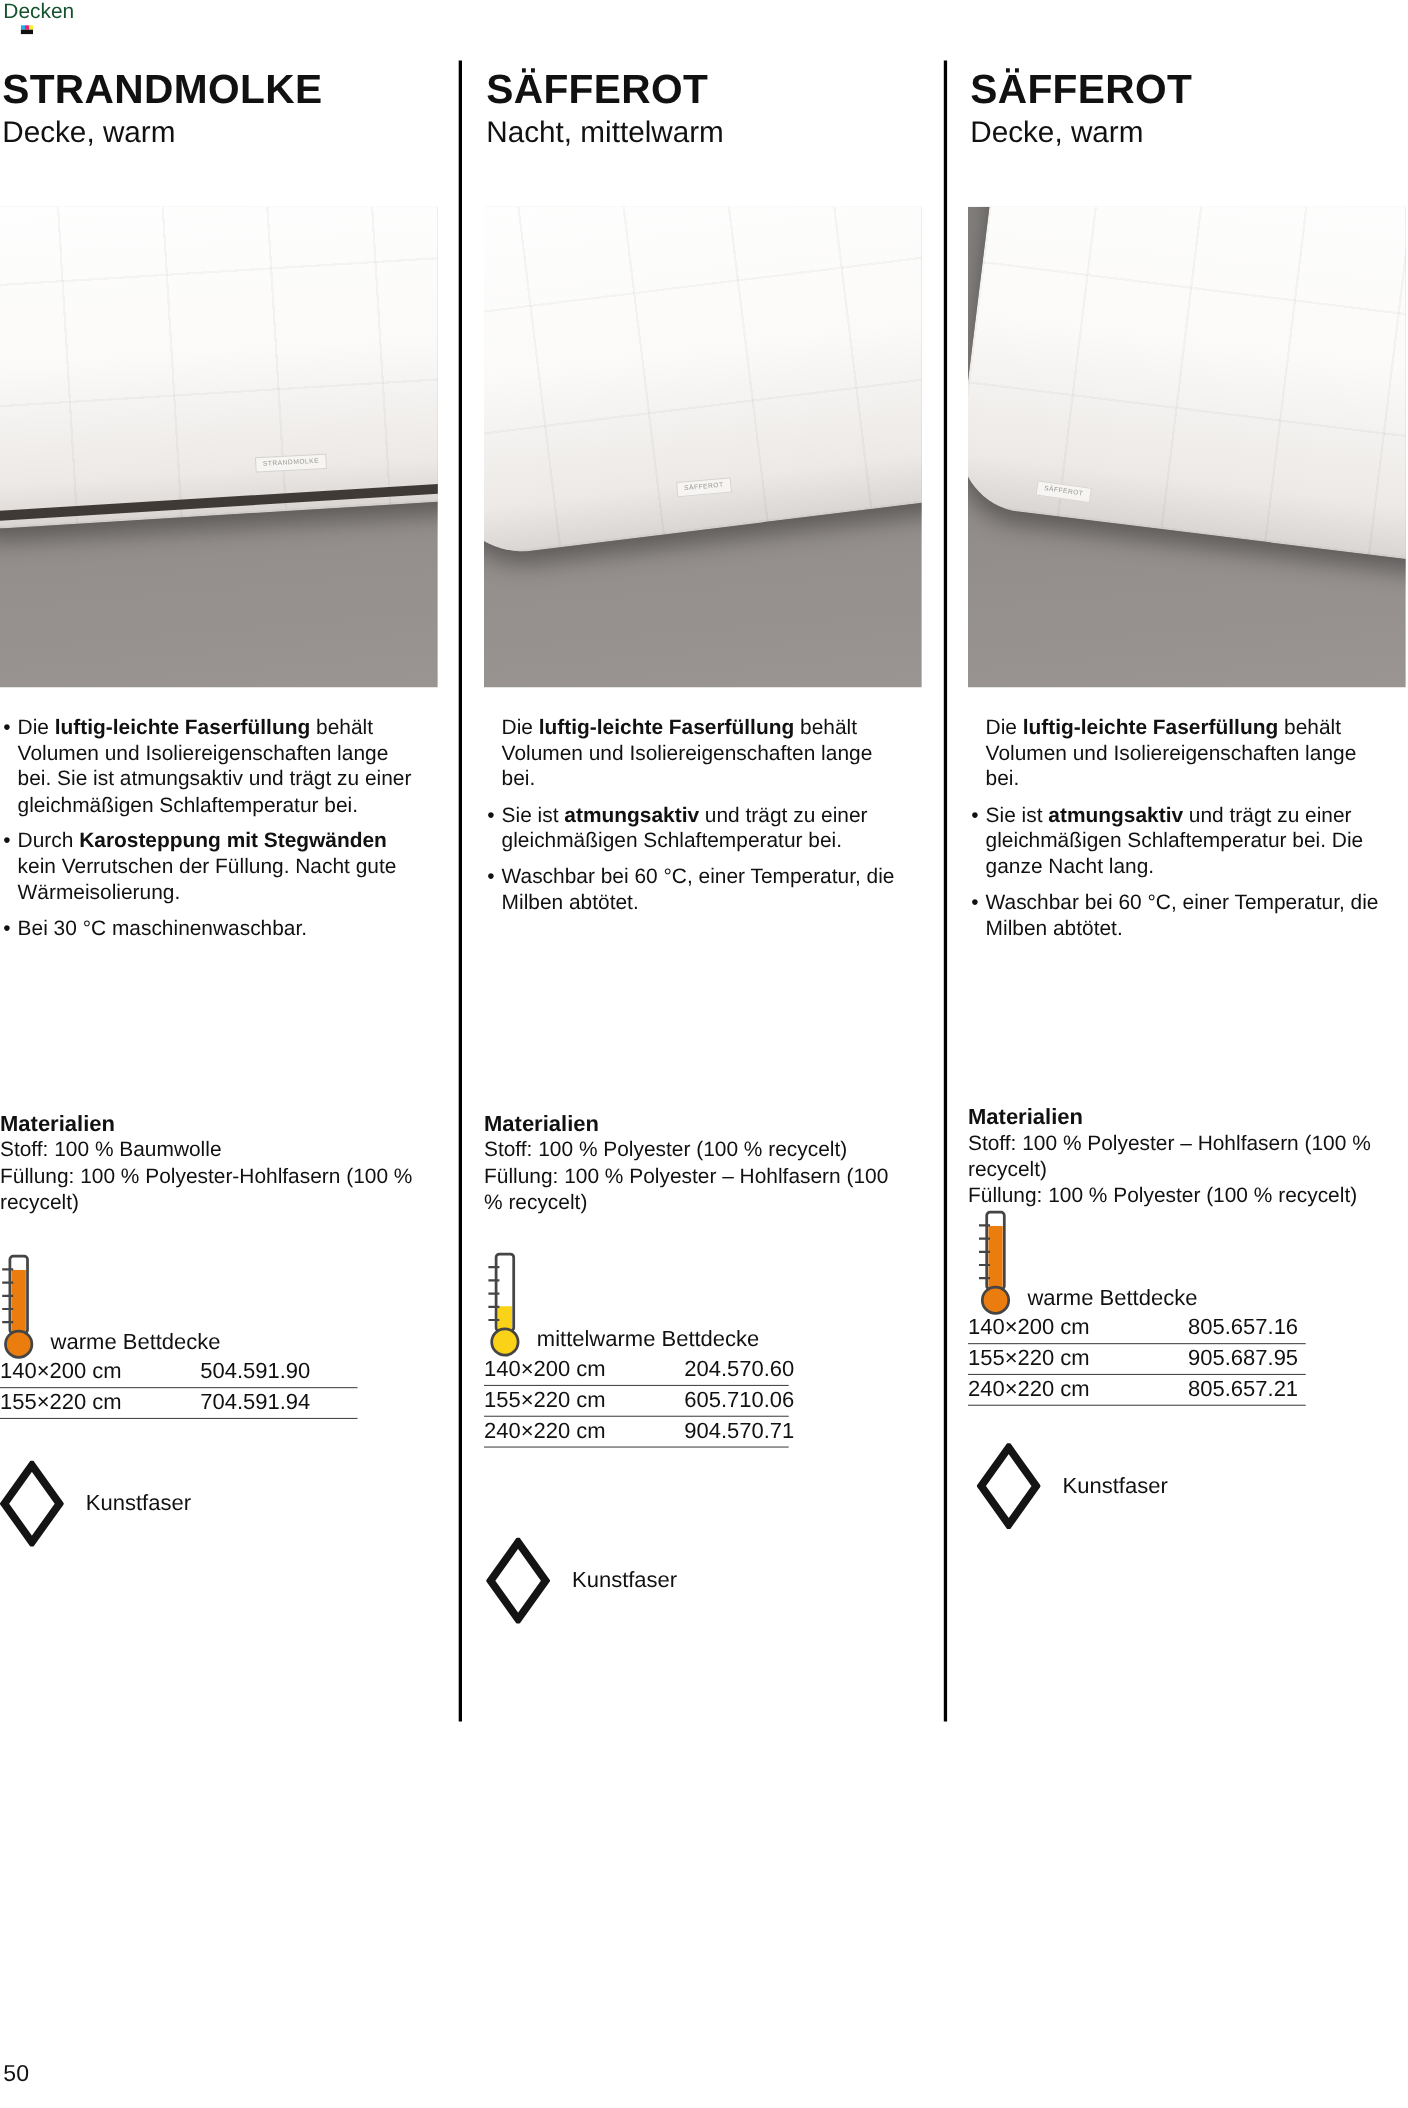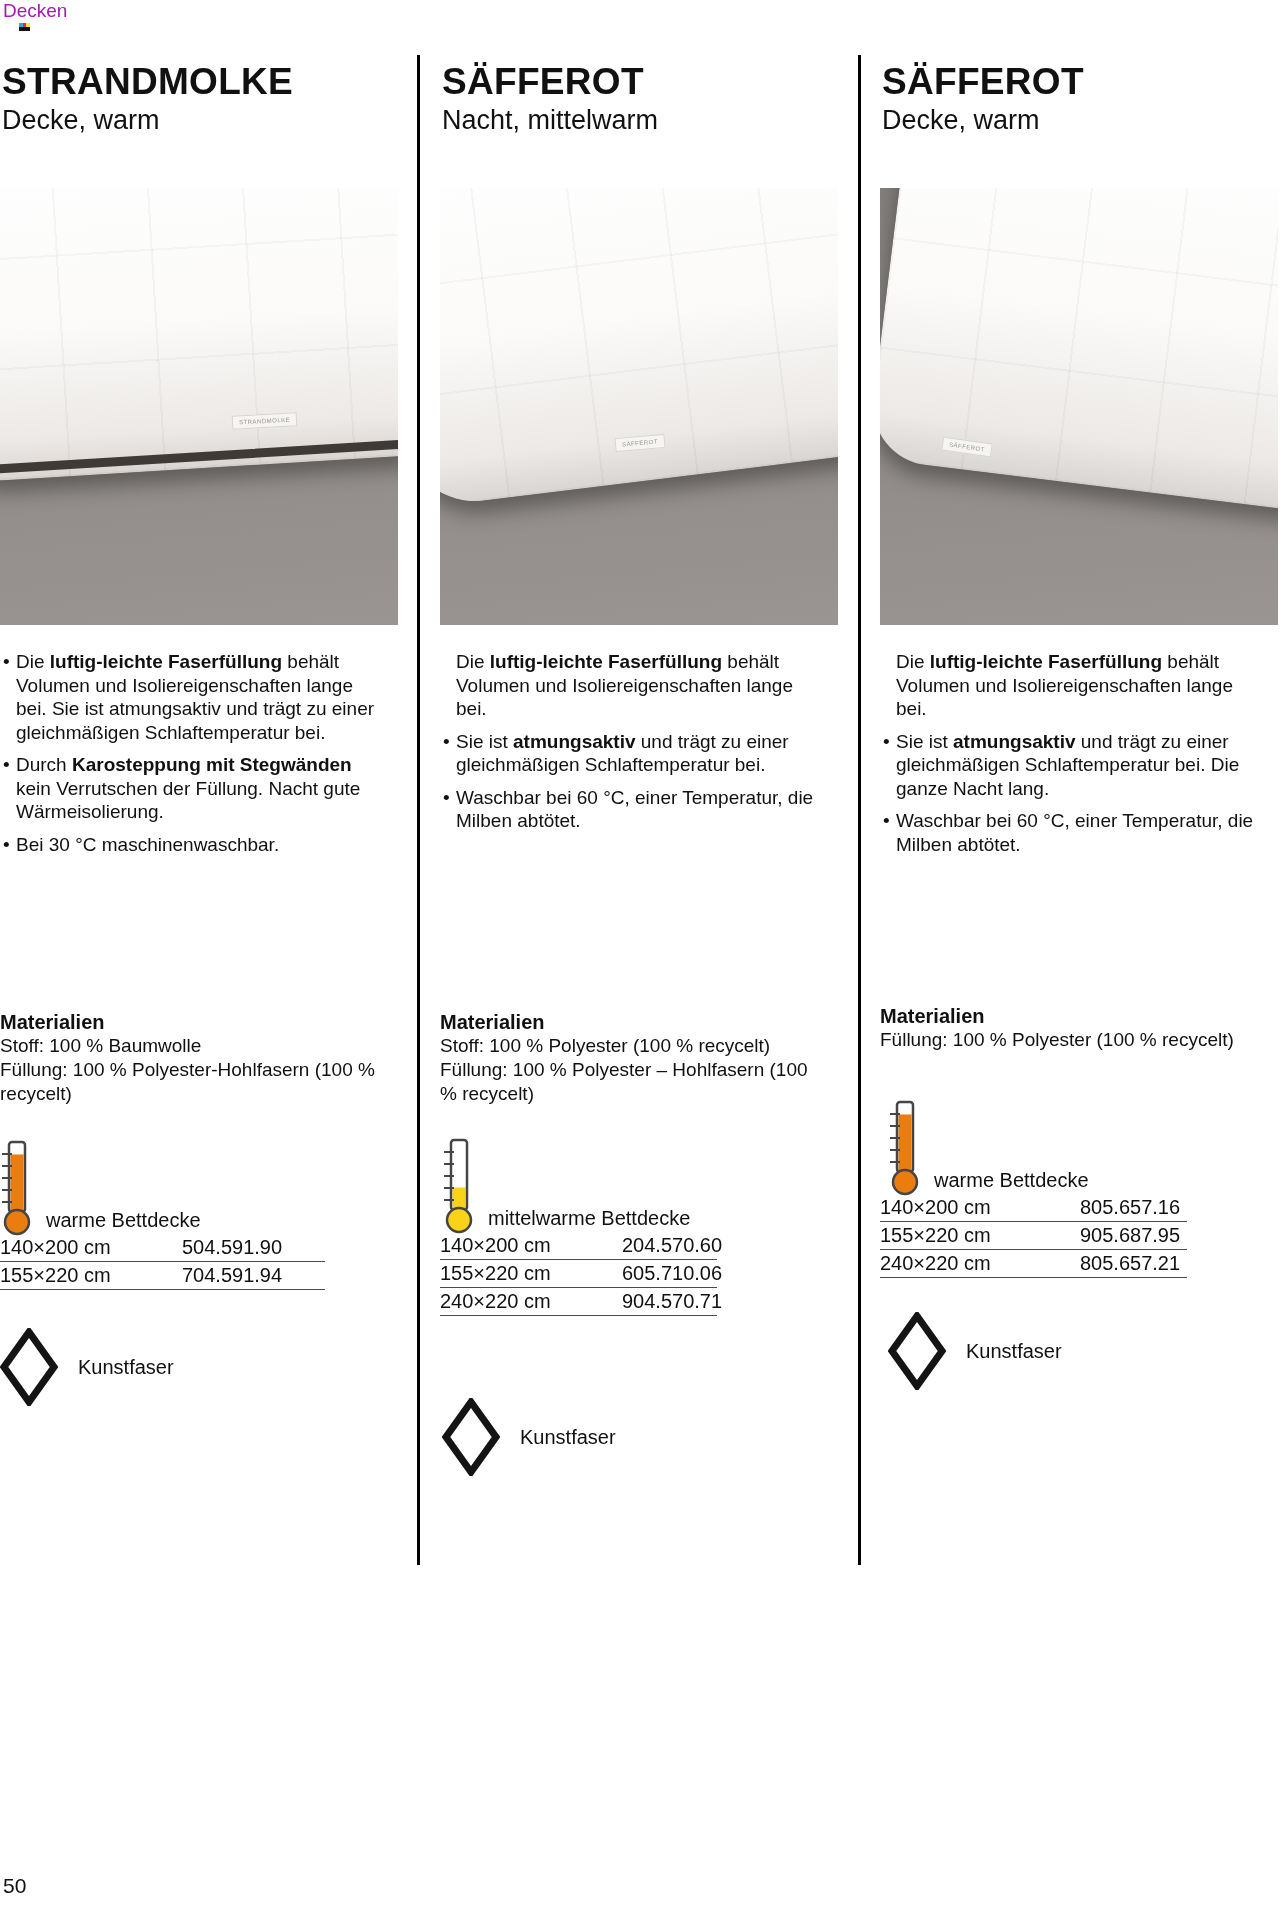--- a/index.html
+++ b/index.html
@@ -4,21 +4,21 @@
 <style>
   html,body{margin:0;padding:0;}
   body{
     width:1280px;height:1916px;position:relative;background:#ffffff;
     font-family:"Liberation Sans",sans-serif;color:#111111;
     -webkit-font-smoothing:antialiased;overflow:hidden;
   }
   .page{position:absolute;inset:0;}
 
   
-  .section-label{position:absolute;left:3px;top:0;font-size:19px;line-height:22px;color:#a21caf;}
+  .section-label{position:absolute;left:3px;top:0;font-size:19px;line-height:22px;color:#14532d;}
   .reg-mark{position:absolute;left:19px;top:23px;width:11px;height:8px;display:flex;flex-direction:column;}
   .reg-mark .r1{height:4px;background:linear-gradient(90deg,#29abe2 0 34%,#ec1e79 34% 67%,#f9ec31 67% 100%);}
   .reg-mark .r2{height:4px;background:#111;}
 
   
   .divider{position:absolute;top:55px;width:3px;height:1510px;background:#000;}
   .divider.d1{left:417px;}
   .divider.d2{left:858px;}
 
   
@@ -237,20 +237,21 @@
       <p class="intro"><span>Die </span><span class="bseg">luftig-leichte Faserfüllung</span><span> behält Volumen und Isoliereigenschaften lange bei.</span></p>
       <div>
             <div class="bullet"><span>Sie ist </span><span class="bseg">atmungsaktiv</span><span> und trägt zu einer gleichmäßigen Schlaftemperatur bei. Die ganze Nacht lang.</span></div>
             <div class="bullet"><span>Waschbar bei 60 °C, einer Temperatur, die Milben abtötet.</span></div>
           </div>
     </div>
 
     <div class="p-materials">
       <div class="mat-heading">Materialien</div>
       <div>
+            <div class="mat-line">Stoff: 100 % Polyester – Hohlfasern (100 % recycelt)</div>
             <div class="mat-line">Füllung: 100 % Polyester (100 % recycelt)</div>
           </div>
     </div>
 
     <div class="thermo-row">
       <svg class="thermo" width="34" height="96" viewBox="0 0 34 96">
         <rect x="9" y="2" width="16" height="70" rx="3" fill="#ffffff"></rect>
         <rect class="t-fill" x="10.5" y="14.5" width="13" height="59.5" fill="#eb7d0e"></rect>
         <line x1="2" y1="14" x2="12" y2="14" stroke="#454545" stroke-width="2"></line>
         <line x1="2" y1="26" x2="12" y2="26" stroke="#454545" stroke-width="2"></line>

